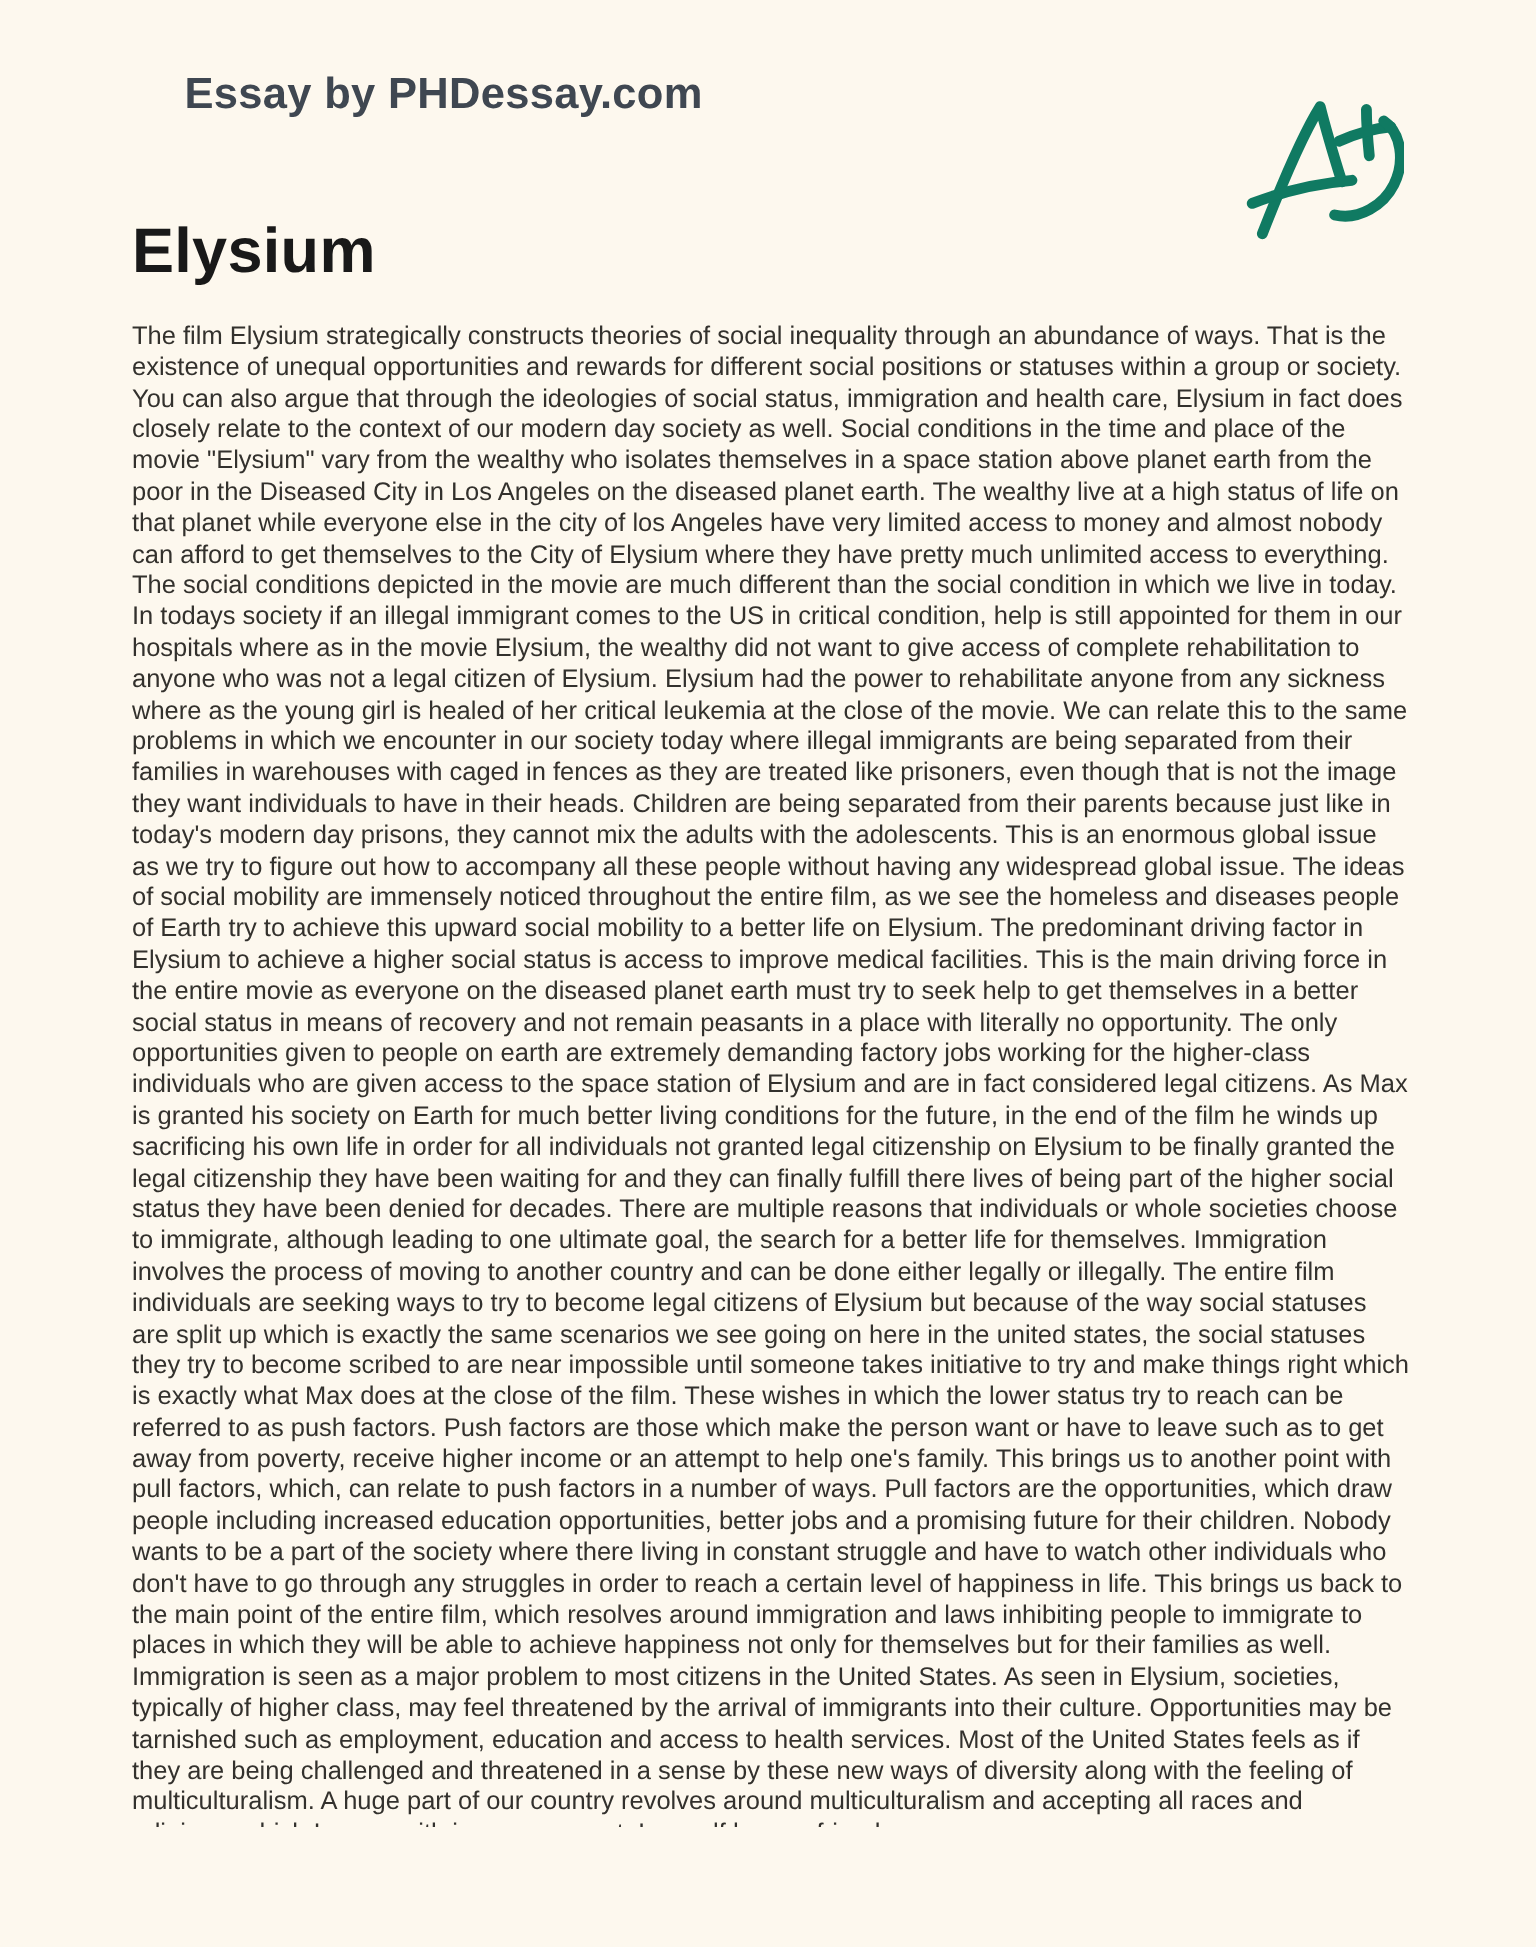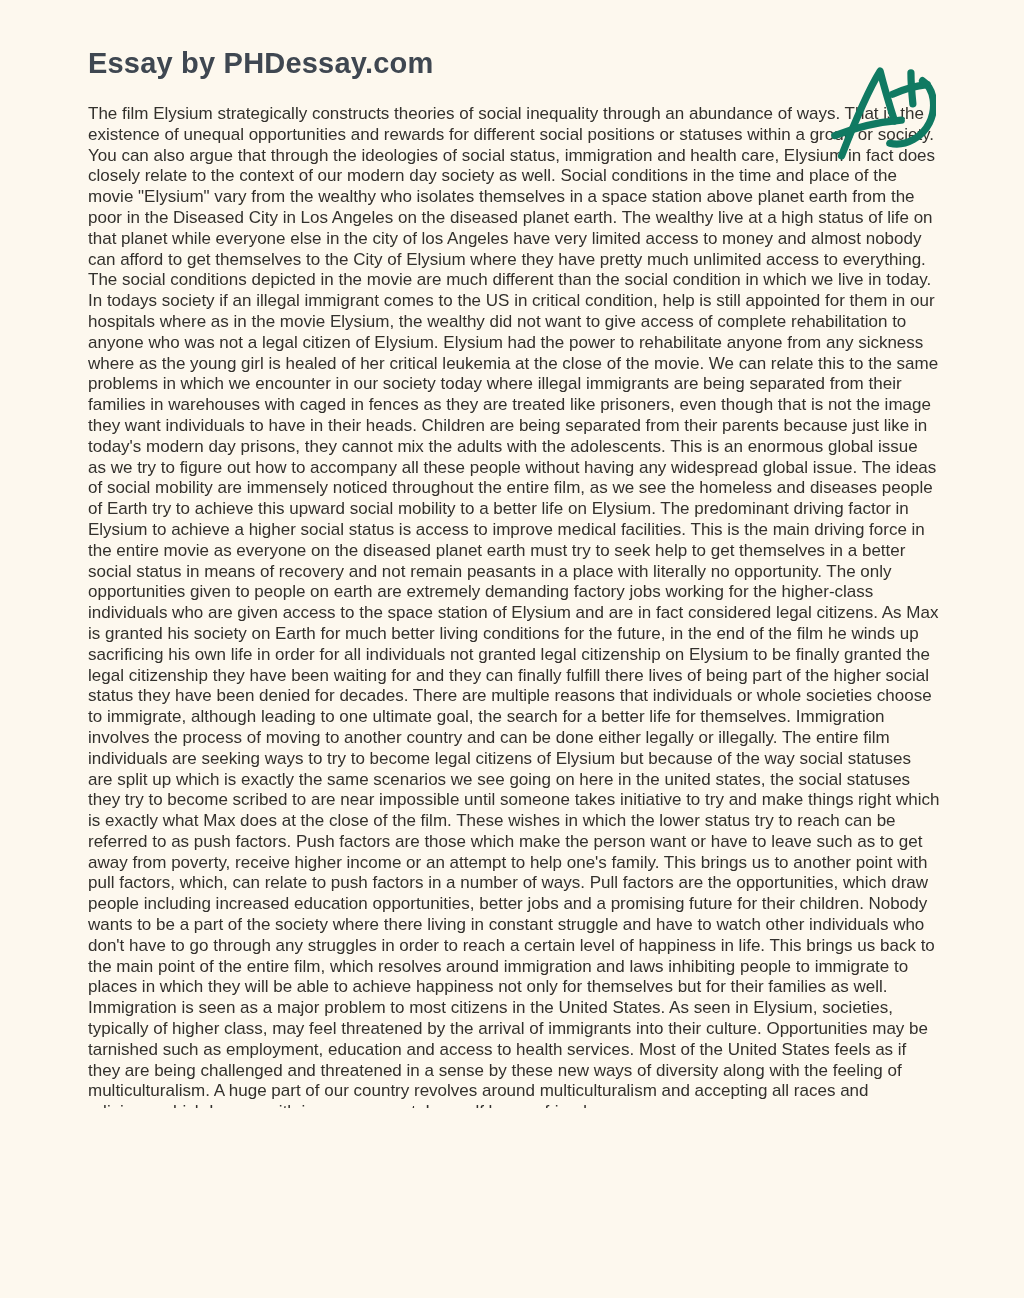--- a/index.html
+++ b/index.html
@@ -19,20 +19,21 @@
     overflow: hidden;
   }
   .page {
     position: relative;
     width: 1024px;
     height: 1298px;
     padding: 46px 86px 0 88px;
   }
   .doc-header {
     position: relative;
+    margin-left: 35px;
   }
   .header-title {
     font-size: 29px;
     font-weight: 700;
     color: var(--header-color);
     letter-spacing: 0.2px;
     line-height: 34px;
   }
   .source-line {
     margin-top: 17px;
@@ -96,16 +97,17 @@
 
         <path class="logo-stroke" d="M84 12 C 84 22, 85 34, 86 44"></path>
 
         <path class="logo-stroke" d="M65 34 C 76 29, 90 25, 101 24"></path>
 
         <path class="logo-stroke" d="M96 20 C 108 28, 111 48, 103 64 C 96 78, 79 89, 62 85"></path>
       </svg>
     </div>
   </div>
 
+  <h1 class="essay-title">Elysium</h1>
 
   <p class="essay-body">The film Elysium strategically constructs theories of social inequality through an abundance of ways. That is the existence of unequal opportunities and rewards for different social positions or statuses within a group or society. You can also argue that through the ideologies of social status, immigration and health care, Elysium in fact does closely relate to the context of our modern day society as well. Social conditions in the time and place of the movie "Elysium" vary from the wealthy who isolates themselves in a space station above planet earth from the poor in the Diseased City in Los Angeles on the diseased planet earth. The wealthy live at a high status of life on that planet while everyone else in the city of los Angeles have very limited access to money and almost nobody can afford to get themselves to the City of Elysium where they have pretty much unlimited access to everything. The social conditions depicted in the movie are much different than the social condition in which we live in today. In todays society if an illegal immigrant comes to the US in critical condition, help is still appointed for them in our hospitals where as in the movie Elysium, the wealthy did not want to give access of complete rehabilitation to anyone who was not a legal citizen of Elysium. Elysium had the power to rehabilitate anyone from any sickness where as the young girl is healed of her critical leukemia at the close of the movie. We can relate this to the same problems in which we encounter in our society today where illegal immigrants are being separated from their families in warehouses with caged in fences as they are treated like prisoners, even though that is not the image they want individuals to have in their heads. Children are being separated from their parents because just like in today's modern day prisons, they cannot mix the adults with the adolescents. This is an enormous global issue as we try to figure out how to accompany all these people without having any widespread global issue. The ideas of social mobility are immensely noticed throughout the entire film, as we see the homeless and diseases people of Earth try to achieve this upward social mobility to a better life on Elysium. The predominant driving factor in Elysium to achieve a higher social status is access to improve medical facilities. This is the main driving force in the entire movie as everyone on the diseased planet earth must try to seek help to get themselves in a better social status in means of recovery and not remain peasants in a place with literally no opportunity. The only opportunities given to people on earth are extremely demanding factory jobs working for the higher-class individuals who are given access to the space station of Elysium and are in fact considered legal citizens. As Max is granted his society on Earth for much better living conditions for the future, in the end of the film he winds up sacrificing his own life in order for all individuals not granted legal citizenship on Elysium to be finally granted the legal citizenship they have been waiting for and they can finally fulfill there lives of being part of the higher social status they have been denied for decades. There are multiple reasons that individuals or whole societies choose to immigrate, although leading to one ultimate goal, the search for a better life for themselves. Immigration involves the process of moving to another country and can be done either legally or illegally. The entire film individuals are seeking ways to try to become legal citizens of Elysium but because of the way social statuses are split up which is exactly the same scenarios we see going on here in the united states, the social statuses they try to become scribed to are near impossible until someone takes initiative to try and make things right which is exactly what Max does at the close of the film. These wishes in which the lower status try to reach can be referred to as push factors. Push factors are those which make the person want or have to leave such as to get away from poverty, receive higher income or an attempt to help one's family. This brings us to another point with pull factors, which, can relate to push factors in a number of ways. Pull factors are the opportunities, which draw people including increased education opportunities, better jobs and a promising future for their children. Nobody wants to be a part of the society where there living in constant struggle and have to watch other individuals who don't have to go through any struggles in order to reach a certain level of happiness in life. This brings us back to the main point of the entire film, which resolves around immigration and laws inhibiting people to immigrate to places in which they will be able to achieve happiness not only for themselves but for their families as well. Immigration is seen as a major problem to most citizens in the United States. As seen in Elysium, societies, typically of higher class, may feel threatened by the arrival of immigrants into their culture. Opportunities may be tarnished such as employment, education and access to health services. Most of the United States feels as if they are being challenged and threatened in a sense by these new ways of diversity along with the feeling of multiculturalism. A huge part of our country revolves around multiculturalism and accepting all races and religions, which I agree with in every aspect. I myself have a friend</p>
 
 </div>
 
 </body></html>

